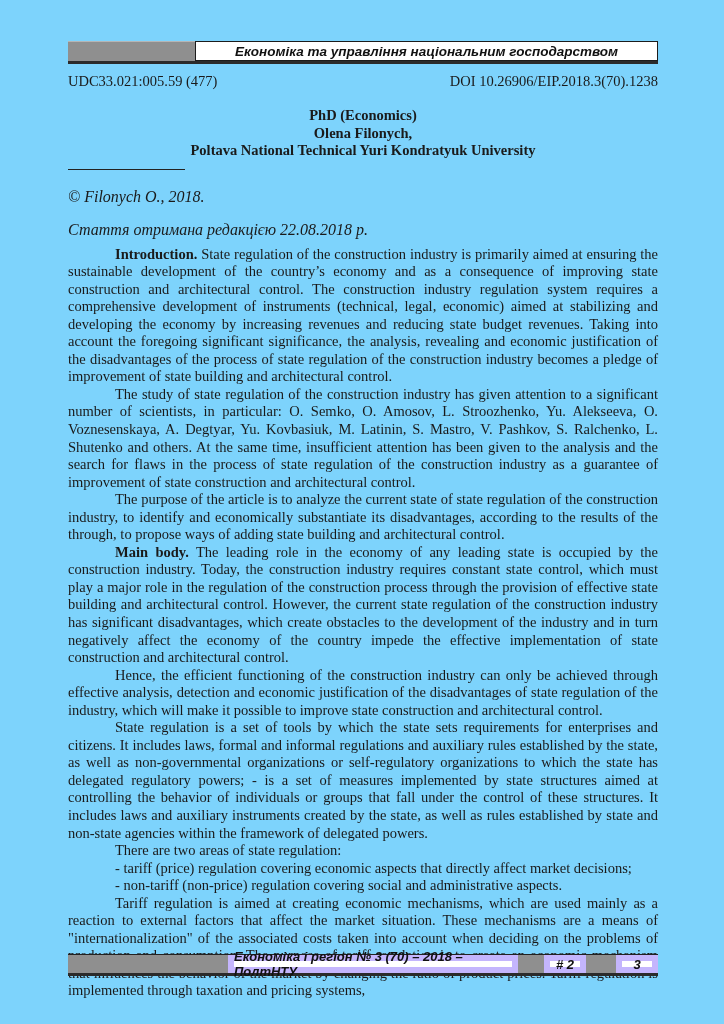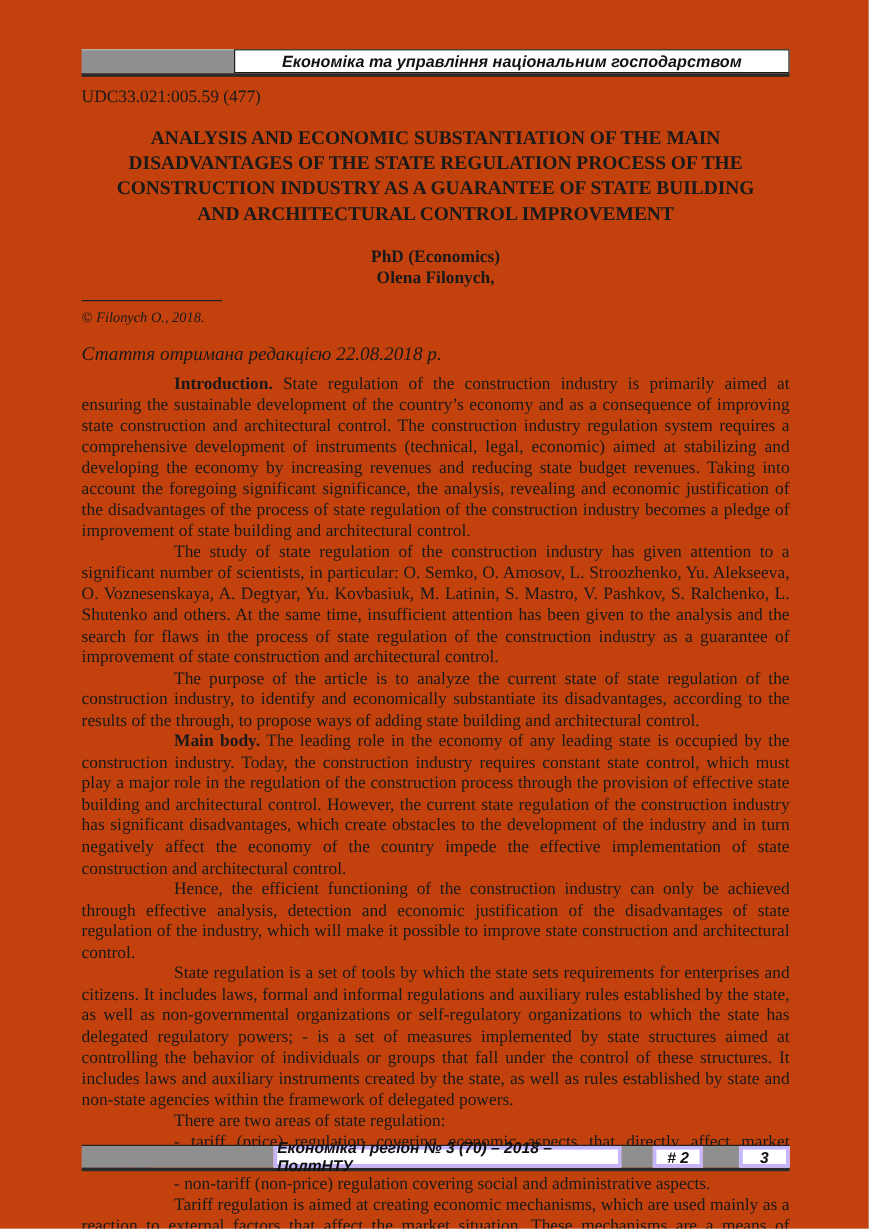--- a/index.html
+++ b/index.html
@@ -1,19 +1,19 @@
 <!DOCTYPE html>
 <html><head>
 <meta charset="utf-8">
 <style>
   * { margin: 0; padding: 0; box-sizing: border-box; }
   html, body { background: #e8e8e8; }
   .page {
     width: 724px; height: 1024px;
-    background: #c2410c;
+    background: #7dd3fc;
     position: relative;
     margin: 0 auto;
     font-family: "Liberation Serif", serif;
     color: #1a1a1a;
     overflow: hidden;
     text-decoration: underline;
   }
   .content { position: absolute; left: 68px; top: 41px; width: 590px; }
 
   
@@ -40,40 +40,40 @@
   }
 
   
   .authors {
     margin-top: 17px; text-align: center;
     font-weight: bold; font-size: 14.5px; line-height: 17.5px;
   }
 
   
   .copy-rule { width: 117px; border-top: 1.4px solid #222; margin-top: 9px; }
-  .copyright { font-style: italic; font-size: 12px; margin-top: 6px; }
+  .copyright { font-style: italic; font-size: 16px; margin-top: 18px; }
   .received  { font-style: italic; font-size: 16px; margin-top: 15px; }
 
   
   .body-text { margin-top: 7px; font-size: 14.5px; line-height: 17.55px; text-align: justify; }
   .para { margin: 0; text-indent: 47px; }
-  .para b { font-weight: bold; margin-left: 30px; }
+  .para b { font-weight: bold; }
 
   
   .footer { position: absolute; left: 68px; top: 954px; width: 590px; }
   .footer-bar {
     display: flex; height: 22px;
     border-top: 1.5px solid #222; border-bottom: 3px solid #2b2b2b;
   }
   .footer-gray { background: #8f8f8f; }
   .fg-1 { width: 160px; }
   .fg-2 { width: 26px; }
   .fg-3 { width: 30px; }
   .footer-box {
-    background: #fff; border: 3px solid #c4b5fd;
+    background: #fff; border: 6px solid #c4b5fd;
     display: flex; align-items: center; justify-content: center;
     font-family: "Liberation Sans", sans-serif;
     font-weight: bold; font-style: italic; font-size: 13px; color: #111;
   }
   .fb-main { flex: 1; }
   .fb-issue { width: 42px; }
   .fb-page { width: 42px; }
 </style>
 </head>
 <body>
@@ -82,32 +82,28 @@
   <div class="content">
 
     <div class="banner">
       <div class="banner-gray"></div>
       <div class="banner-box">Економіка та управління національним господарством</div>
     </div>
     <div class="banner-rule"></div>
 
     <div class="meta-row">
       <span>UDC33.021:005.59 (477)</span>
+      <span>DOI 10.26906/EIP.2018.3(70).1238</span>
     </div>
 
-    <div class="title">
-      <div>ANALYSIS AND ECONOMIC SUBSTANTIATION OF THE MAIN</div>
-      <div>DISADVANTAGES OF THE STATE REGULATION PROCESS OF THE</div>
-      <div>CONSTRUCTION INDUSTRY AS A GUARANTEE OF STATE BUILDING</div>
-      <div>AND ARCHITECTURAL CONTROL IMPROVEMENT</div>
-    </div>
 
     <div class="authors">
       <div>PhD (Economics)</div>
       <div>Olena Filonych,</div>
+      <div>Poltava National Technical Yuri Kondratyuk University</div>
     </div>
 
     <div class="copy-rule"></div>
     <div class="copyright">© Filonych O., 2018.</div>
     <div class="received">Стаття отримана редакцією 22.08.2018 р.</div>
 
     <div class="body-text">
       <p class="para"><b>Introduction.</b><span> State regulation of the construction industry is primarily aimed at ensuring the sustainable development of the country’s economy and as a consequence of improving state construction and architectural control. The construction industry regulation system requires a comprehensive development of instruments (technical, legal, economic) aimed at stabilizing and developing the economy by increasing revenues and reducing state budget revenues. Taking into account the foregoing significant significance, the analysis, revealing and economic justification of the disadvantages of the process of state regulation of the construction industry becomes a pledge of improvement of state building and architectural control.</span></p>
       <p class="para"><b></b><span>The study of state regulation of the construction industry has given attention to a significant number of scientists, in particular: O. Semko, O. Amosov, L. Stroozhenko, Yu. Alekseeva, O. Voznesenskaya, A. Degtyar, Yu. Kovbasiuk, M. Latinin, S. Mastro, V. Pashkov, S. Ralchenko, L. Shutenko and others. At the same time, insufficient attention has been given to the analysis and the search for flaws in the process of state regulation of the construction industry as a guarantee of improvement of state construction and architectural control.</span></p>
       <p class="para"><b></b><span>The purpose of the article is to analyze the current state of state regulation of the construction industry, to identify and economically substantiate its disadvantages, according to the results of the through, to propose ways of adding state building and architectural control.</span></p>

